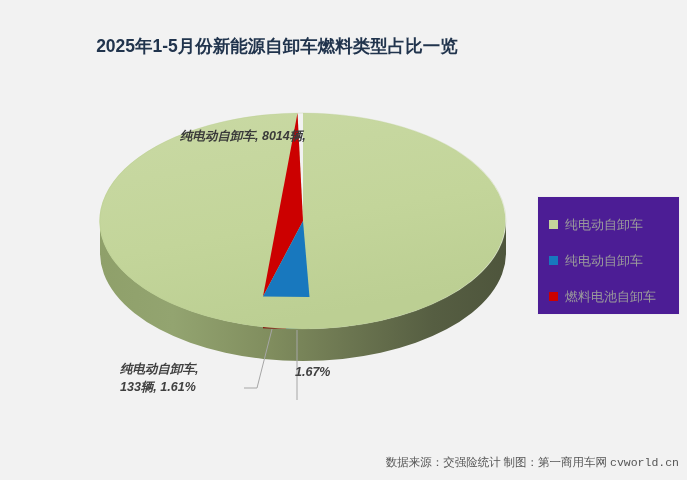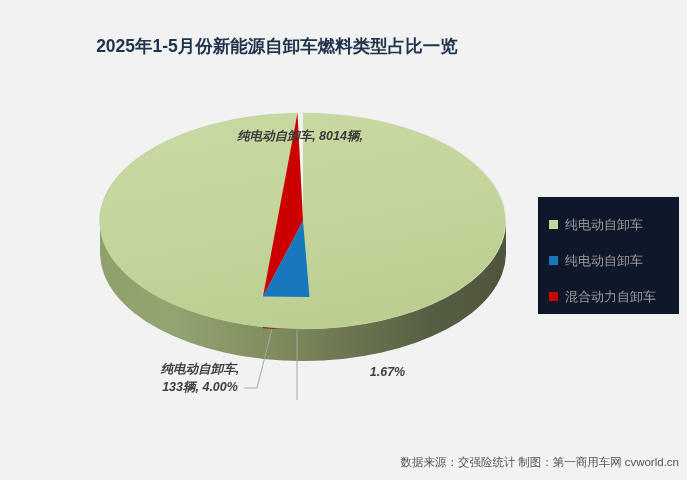--- a/index.html
+++ b/index.html
@@ -40,21 +40,21 @@
     width: 687px;
     height: 480px;
     overflow: visible;
   }
   .slice-label {
     position: absolute;
     font-style: italic;
     font-weight: bold;
     font-size: 12.5px;
     color: #404040;
-    text-align: center;
+    text-align: left;
     line-height: 1.45;
     white-space: nowrap;
   }
   #label-bev {
     left: 180px;
     top: 127px;
     width: 240px;
     color: #3a3a3a;
   }
   #label-hybrid {
@@ -66,21 +66,21 @@
     left: 295px;
     top: 363px;
     width: 185px;
   }
   .legend-box {
     position: absolute;
     left: 537px;
     top: 196px;
     width: 143px;
     height: 119px;
-    background: #0f172a;
+    background: #4c1d95;
     border: 1px solid #eeeeee;
     box-sizing: border-box;
     padding: 11px 0 0 11px;
     text-align: center;
   }
   .legend-item {
     display: flex;
     align-items: center;
     height: 33px;
     margin-bottom: 3px;
@@ -100,21 +100,21 @@
   .footer-note {
     position: absolute;
     right: 8px;
     bottom: 10px;
     font-size: 11.5px;
     color: #555555;
     font-family: "Liberation Serif", "DejaVu Serif", serif;
     white-space: nowrap;
   }
   .footer-note .domain {
-    font-family: Liberation Sans, sans-serif;
+    font-family: Liberation Mono, monospace;
     margin-top: 20px;
   }
 </style>
 </head>
 <body>
 
 <div id="chart-root">
 
   <div class="chart-title">2025年1-5月份新能源自卸车燃料类型占比一览</div>
 
@@ -167,39 +167,39 @@
       <path fill="none" stroke="#a6a6a6" stroke-width="1" d="M 297,330 L 297,400"></path>
     </g>
   </svg>
 
   <div class="slice-label" id="label-bev">
     <div>纯电动自卸车, 8014辆,</div>
   </div>
 
   <div class="slice-label" id="label-hybrid">
     <div>纯电动自卸车,</div>
-    <div>133辆, 4.00%</div>
+    <div>133辆, 1.61%</div>
   </div>
 
   <div class="slice-label" id="label-fuelcell">
     <div>1.67%</div>
   </div>
 
   <div class="legend-box">
     <div class="legend-item">
       <span class="legend-swatch" style="background:#c4d59b"></span>
       <span class="legend-text">纯电动自卸车</span>
     </div>
     <div class="legend-item">
       <span class="legend-swatch" style="background:#1878be"></span>
       <span class="legend-text">纯电动自卸车</span>
     </div>
     <div class="legend-item">
       <span class="legend-swatch" style="background:#cc0000"></span>
-      <span class="legend-text">混合动力自卸车</span>
+      <span class="legend-text">燃料电池自卸车</span>
     </div>
   </div>
 
   <div class="footer-note">
     <span>数据来源：交强险统计 制图：第一商用车网 </span><span class="domain">cvworld.cn</span>
   </div>
 
 </div>
 
 </body></html>

